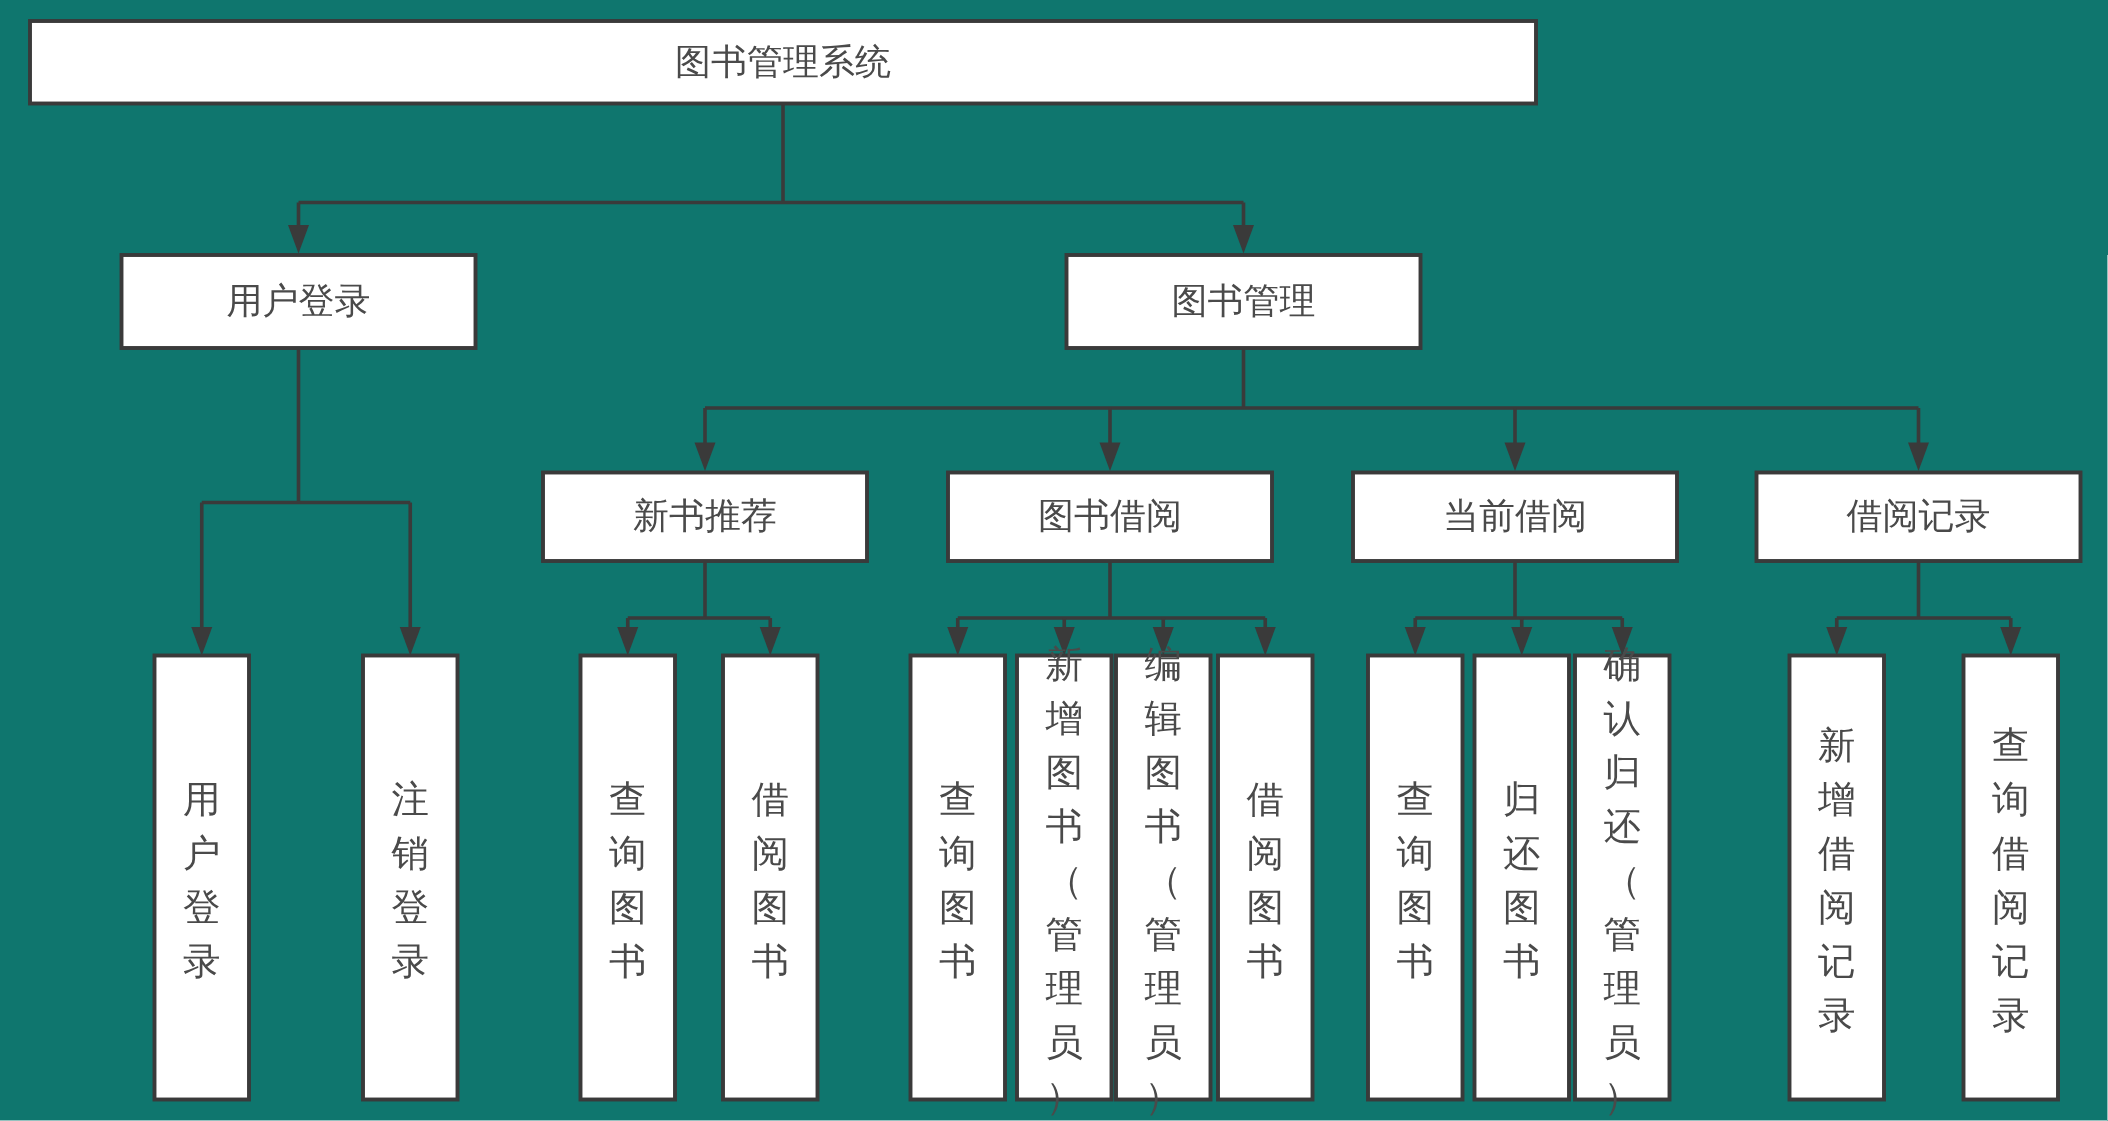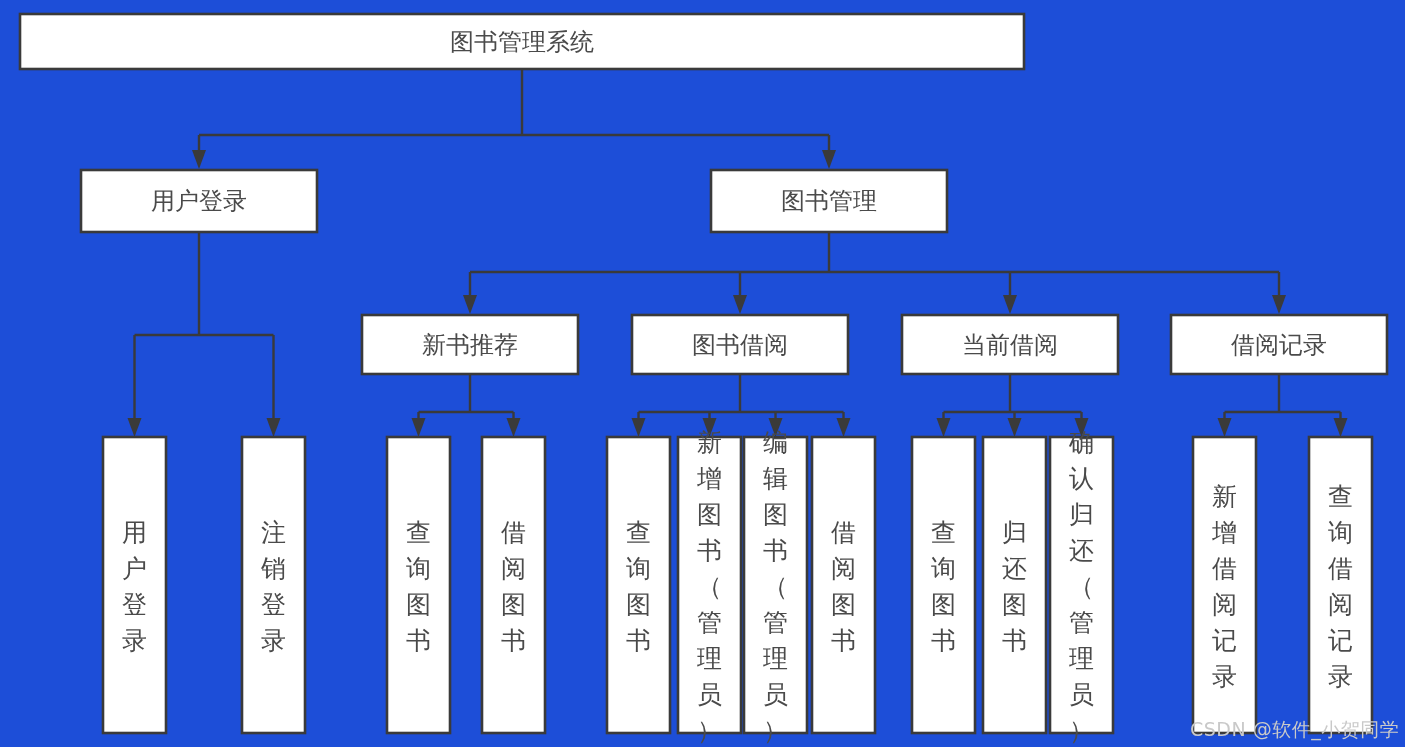--- a/index.html
+++ b/index.html
@@ -7,21 +7,21 @@
     padding: 0;
     background: #ffffff;
   }
   body {
     font-family: "DejaVu Sans", "Liberation Sans", sans-serif;
   }
   #canvas {
     position: relative;
     width: 1405px;
     height: 747px;
-    background: #1d4ed8;
+    background: #0f766e;
     overflow: hidden;
   }
   #diagram-svg {
     position: absolute;
     left: 0;
     top: 0;
     width: 1405px;
     height: 747px;
   }
   .node-rect {
@@ -200,15 +200,14 @@
           <rect x="1193" y="437" width="63" height="296" class="node-rect"></rect>
           <text x="1224.5" y="505.08" class="node-label-vert"><tspan x="1224.5" dy="0">新</tspan><tspan x="1224.5" dy="36">增</tspan><tspan x="1224.5" dy="36">借</tspan><tspan x="1224.5" dy="36">阅</tspan><tspan x="1224.5" dy="36">记</tspan><tspan x="1224.5" dy="36">录</tspan></text>
         </g>
         <g>
           <rect x="1309" y="437" width="63" height="296" class="node-rect"></rect>
           <text x="1340.5" y="505.08" class="node-label-vert"><tspan x="1340.5" dy="0">查</tspan><tspan x="1340.5" dy="36">询</tspan><tspan x="1340.5" dy="36">借</tspan><tspan x="1340.5" dy="36">阅</tspan><tspan x="1340.5" dy="36">记</tspan><tspan x="1340.5" dy="36">录</tspan></text>
         </g>
       </g>
   </svg>
 
-  <div class="watermark" style="left:1190px; top:717px;">CSDN @软件_小贺同学</div>
 
 </div>
 
 </body></html>

